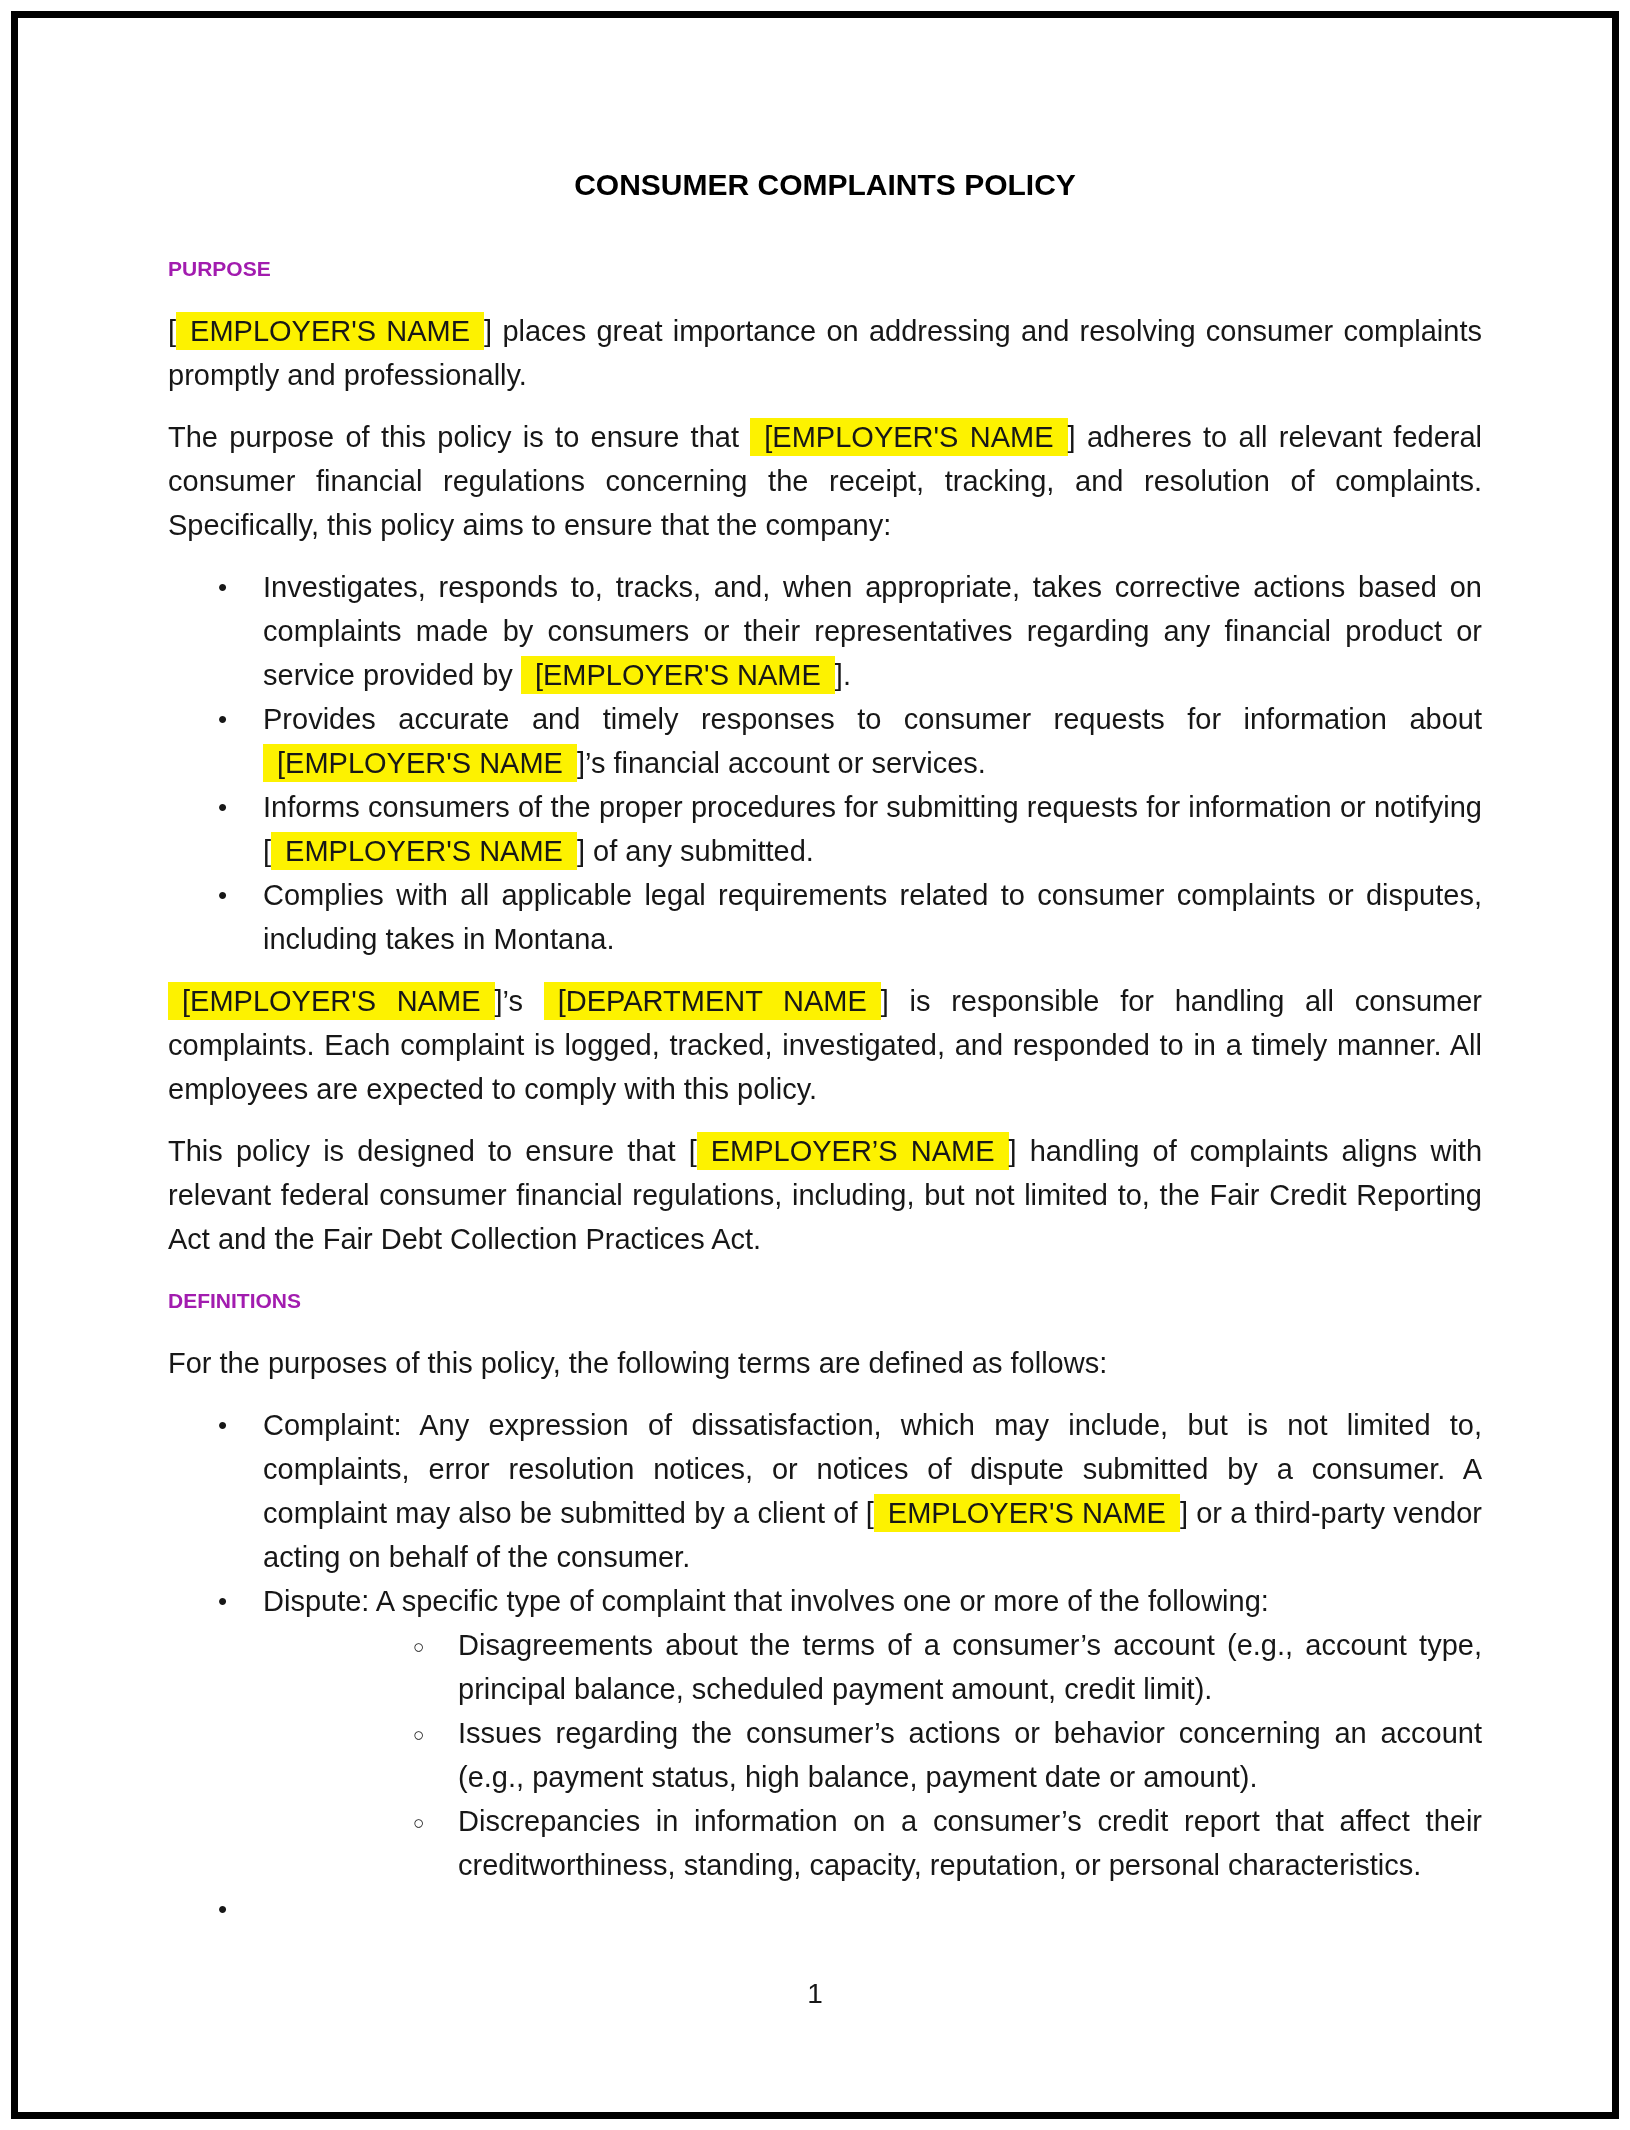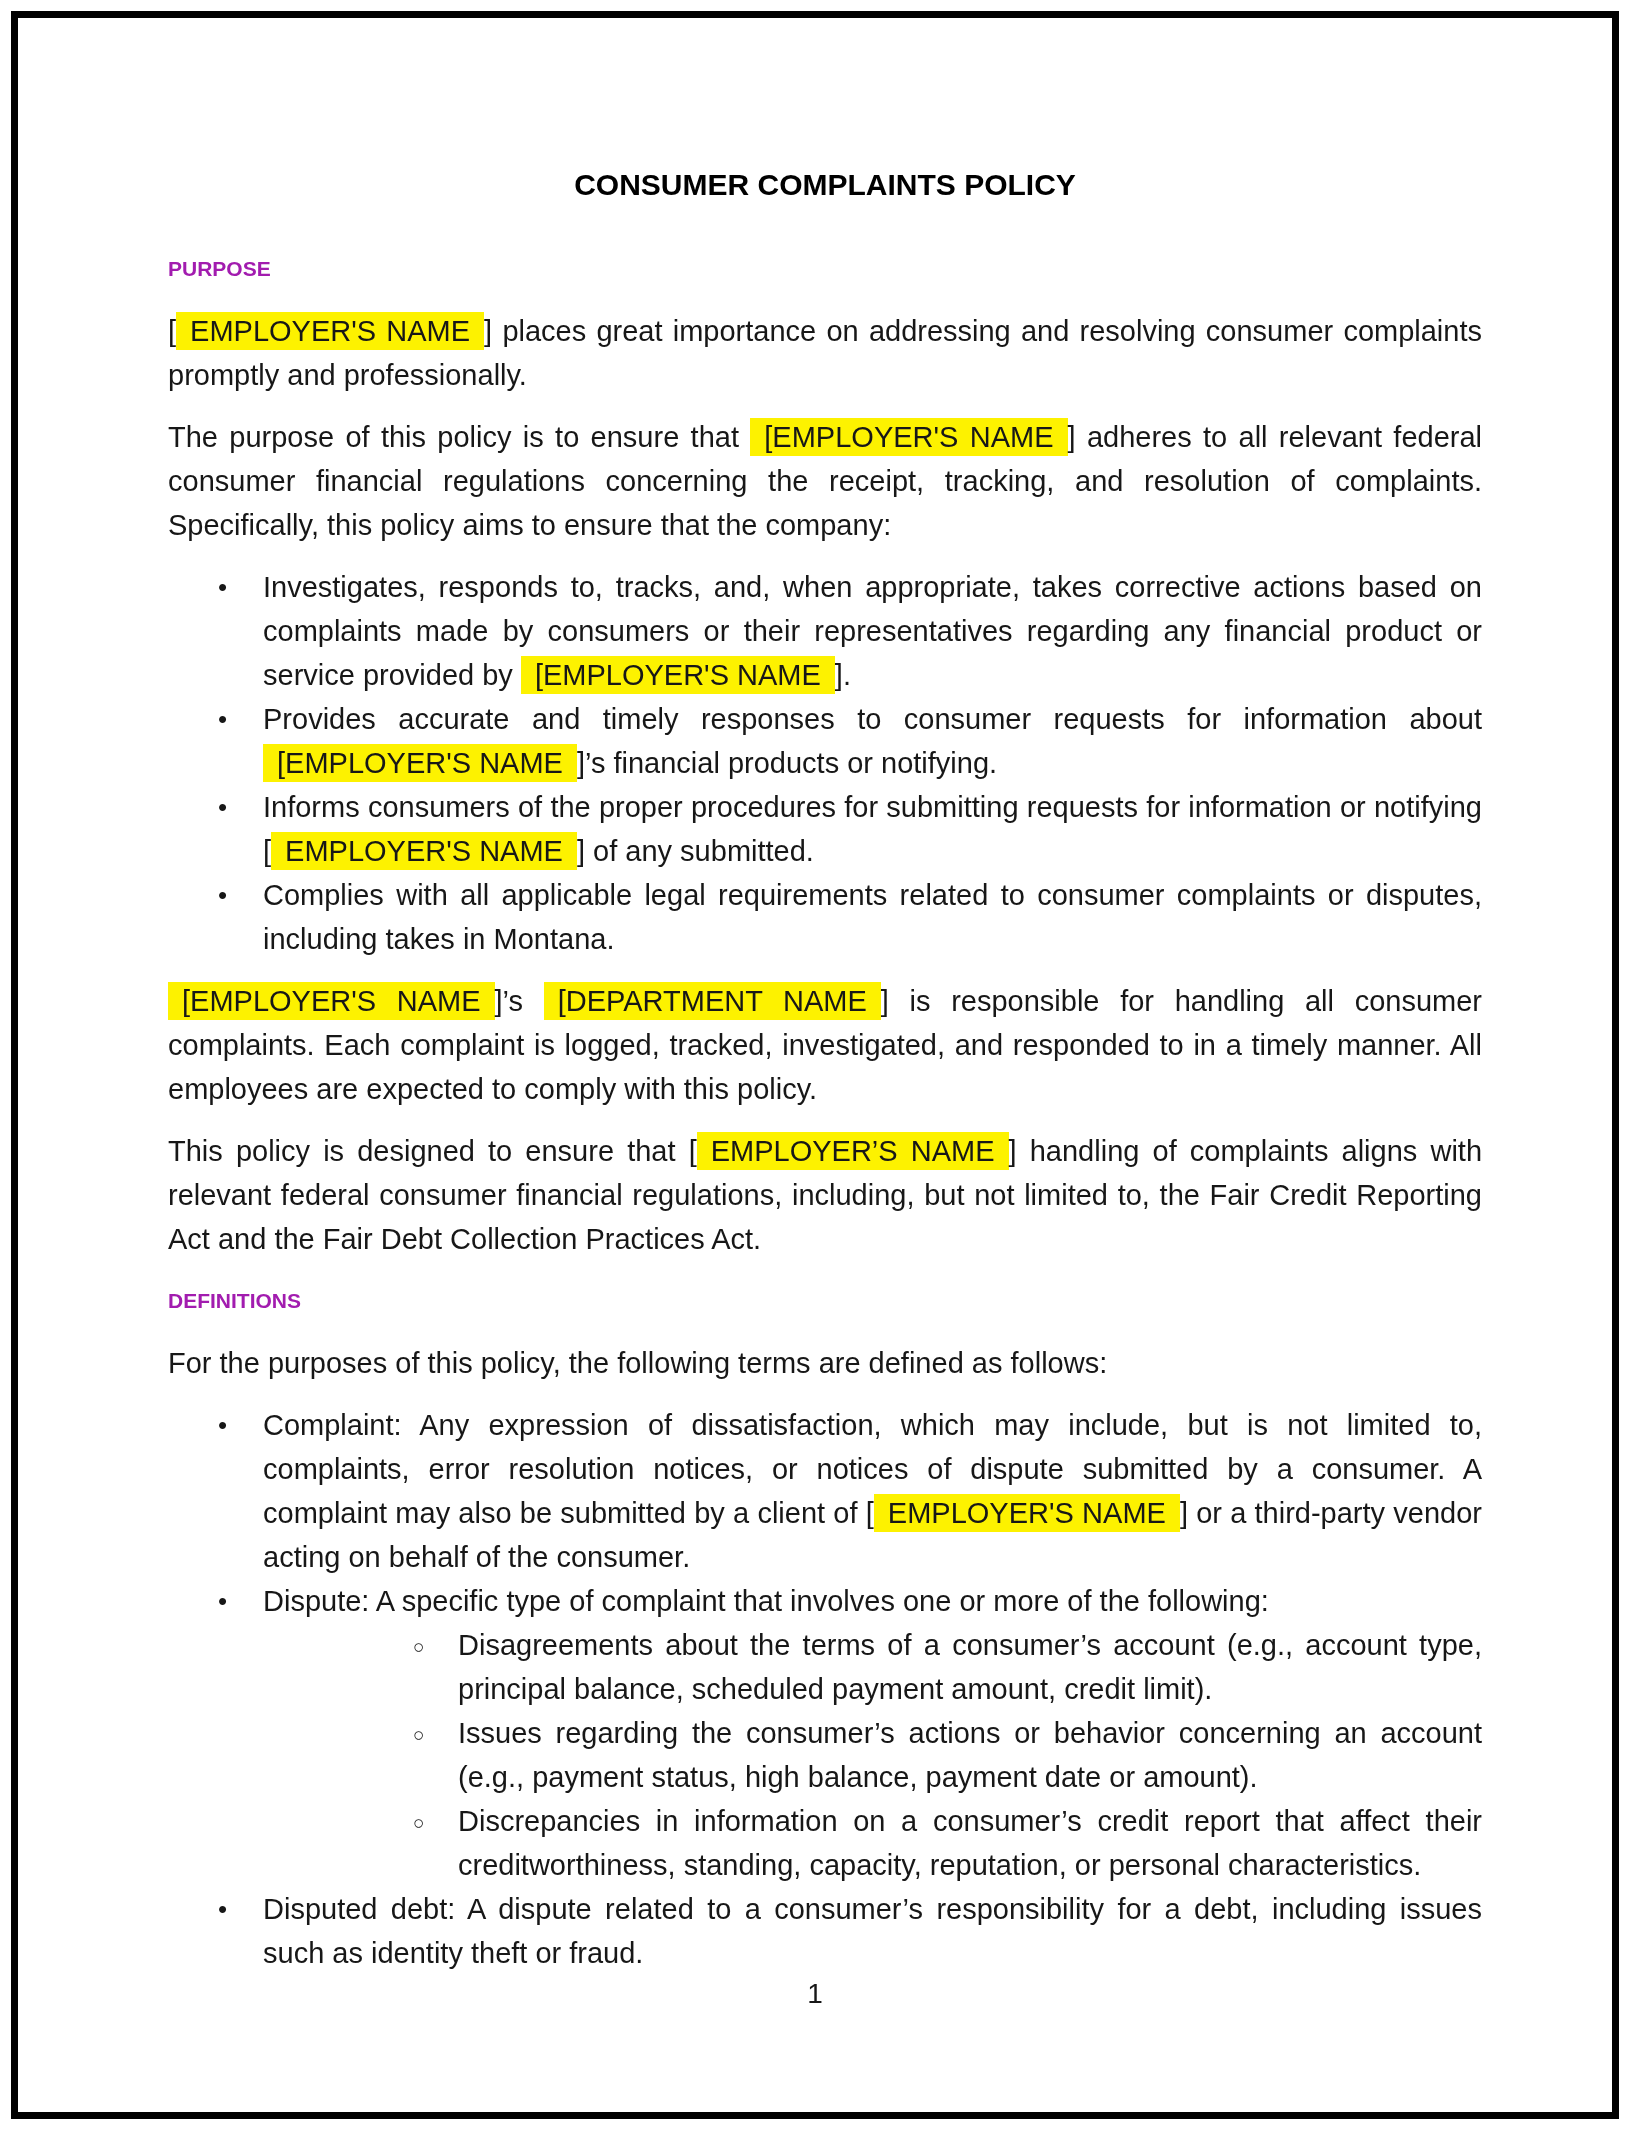--- a/index.html
+++ b/index.html
@@ -83,33 +83,33 @@
 <div class="frame"></div>
 
 <main class="content">
   <h1 class="doc-title">CONSUMER COMPLAINTS POLICY</h1>
   <div>
       <h2 class="section-heading">PURPOSE</h2>
       <p class="para"><span class="txt">[</span><mark class="hl">EMPLOYER'S NAME</mark><span class="txt">] places great importance on addressing and resolving consumer complaints promptly and professionally.</span></p>
       <p class="para"><span class="txt">The purpose of this policy is to ensure that </span><mark class="hl">[EMPLOYER'S NAME</mark><span class="txt">] adheres to all relevant federal consumer financial regulations concerning the receipt, tracking, and resolution of complaints. Specifically, this policy aims to ensure that the company:</span></p>
       <ul class="blist">
         <li class="li1"><span class="marker">•</span><span class="txt">Investigates, responds to, tracks, and, when appropriate, takes corrective actions based on complaints made by consumers or their representatives regarding any financial product or service provided by </span><mark class="hl">[EMPLOYER'S NAME</mark><span class="txt">].</span></li>
-        <li class="li1"><span class="marker">•</span><span class="txt">Provides accurate and timely responses to consumer requests for information about </span><mark class="hl">[EMPLOYER'S NAME</mark><span class="txt">]’s financial products or notifying.</span></li>
+        <li class="li1"><span class="marker">•</span><span class="txt">Provides accurate and timely responses to consumer requests for information about </span><mark class="hl">[EMPLOYER'S NAME</mark><span class="txt">]’s financial account or services.</span></li>
         <li class="li1"><span class="marker">•</span><span class="txt">Informs consumers of the proper procedures for submitting requests for information or notifying [</span><mark class="hl">EMPLOYER'S NAME</mark><span class="txt">] of any submitted.</span></li>
         <li class="li1"><span class="marker">•</span><span class="txt">Complies with all applicable legal requirements related to consumer complaints or disputes, including takes in Montana.</span></li>
       </ul>
       <p class="para"><mark class="hl">[EMPLOYER'S NAME</mark><span class="txt">]’s </span><mark class="hl">[DEPARTMENT NAME</mark><span class="txt">] is responsible for handling all consumer complaints. Each complaint is logged, tracked, investigated, and responded to in a timely manner. All employees are expected to comply with this policy.</span></p>
       <p class="para"><span class="txt">This policy is designed to ensure that [</span><mark class="hl">EMPLOYER’S NAME</mark><span class="txt">] handling of complaints aligns with relevant federal consumer financial regulations, including, but not limited to, the Fair Credit Reporting Act and the Fair Debt Collection Practices Act.</span></p>
       <h2 class="section-heading">DEFINITIONS</h2>
       <p class="para"><span class="txt">For the purposes of this policy, the following terms are defined as follows:</span></p>
       <ul class="blist">
         <li class="li1"><span class="marker">•</span><span class="txt">Complaint: Any expression of dissatisfaction, which may include, but is not limited to, complaints, error resolution notices, or notices of dispute submitted by a consumer. A complaint may also be submitted by a client of [</span><mark class="hl">EMPLOYER'S NAME</mark><span class="txt">] or a third-party vendor acting on behalf of the consumer.</span></li>
         <li class="li1"><span class="marker">•</span><span class="txt">Dispute: A specific type of complaint that involves one or more of the following:</span><ul class="sublist">
             <li class="li2"><span class="marker">○</span><span class="txt">Disagreements about the terms of a consumer’s account (e.g., account type, principal balance, scheduled payment amount, credit limit).</span></li>
             <li class="li2"><span class="marker">○</span><span class="txt">Issues regarding the consumer’s actions or behavior concerning an account (e.g., payment status, high balance, payment date or amount).</span></li>
             <li class="li2"><span class="marker">○</span><span class="txt">Discrepancies in information on a consumer’s credit report that affect their creditworthiness, standing, capacity, reputation, or personal characteristics.</span></li>
           </ul></li>
-        <li class="li1"><span class="marker">•</span><span class="txt">Disputed debt: A dispute related to a consumer’s responsibility for a debt, including issues such as identity theft or fraud.</span></li>
+        <li class="li1"><span class="marker">•</span></li>
       </ul>
     </div>
 </main>
 
 <div class="page-number">1</div>
 
 </body></html>

